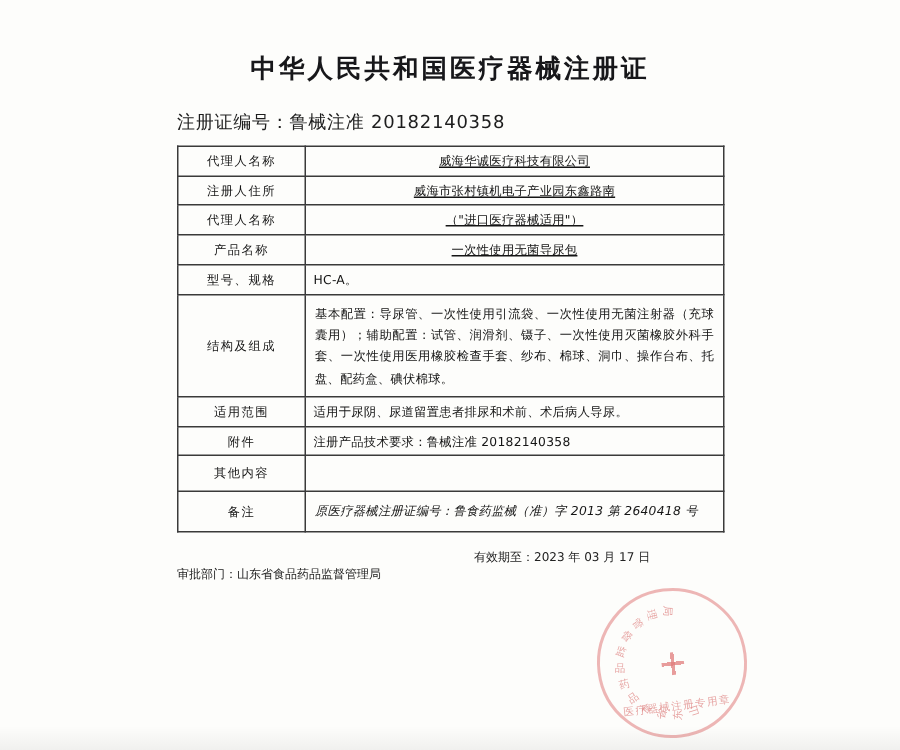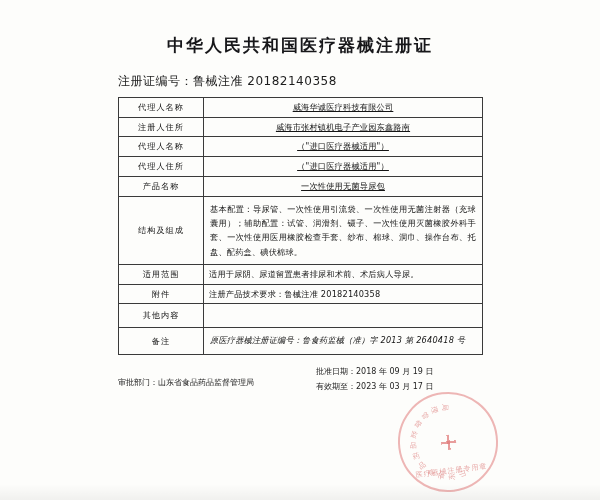--- a/index.html
+++ b/index.html
@@ -178,26 +178,26 @@
       </tr>
       <tr>
         <td class="label">注册人住所</td>
         <td class="value center">威海市张村镇机电子产业园东鑫路南</td>
       </tr>
       <tr>
         <td class="label">代理人名称</td>
         <td class="value center">（"进口医疗器械适用"）</td>
       </tr>
       <tr>
-        <td class="label">代理人住所</td>
-        <td class="value center">（"进口医疗器械适用"）</td>
-      </tr>
-      <tr>
         <td class="label">产品名称</td>
         <td class="value center">一次性使用无菌导尿包</td>
+      </tr>
+      <tr>
+        <td class="label">型号、规格</td>
+        <td class="value">HC-A。</td>
       </tr>
       <tr class="row-struct">
         <td class="label">结构及组成</td>
         <td class="value">基本配置：导尿管、一次性使用引流袋、一次性使用无菌注射器（充球囊用）；辅助配置：试管、润滑剂、镊子、一次性使用灭菌橡胶外科手套、一次性使用医用橡胶检查手套、纱布、棉球、洞巾、操作台布、托盘、配药盒、碘伏棉球。</td>
       </tr>
       <tr>
         <td class="label">适用范围</td>
         <td class="value">适用于尿阴、尿道留置患者排尿和术前、术后病人导尿。</td>
       </tr>
       <tr>
@@ -211,21 +211,20 @@
       <tr class="row-note">
         <td class="label">备注</td>
         <td class="value">原医疗器械注册证编号：鲁食药监械（准）字 2013 第 2640418 号</td>
       </tr>
     </tbody>
   </table>
 
   <div class="footer">
     <div class="approver">审批部门：山东省食品药品监督管理局</div>
     <div class="dates">
-      <div>批准日期：2018 年 09 月 19 日</div>
       <div>有效期至：2023 年 03 月 17 日</div>
     </div>
   </div>
 
   <div class="seal">
     <div class="seal-text">
         <span style="transform: rotate(-190deg) translate(0px, -38px) rotate(90deg);">山</span>
         <span style="transform: rotate(-171.818deg) translate(0px, -38px) rotate(90deg);">东</span>
         <span style="transform: rotate(-153.636deg) translate(0px, -38px) rotate(90deg);">省</span>
         <span style="transform: rotate(-135.455deg) translate(0px, -38px) rotate(90deg);">食</span>

